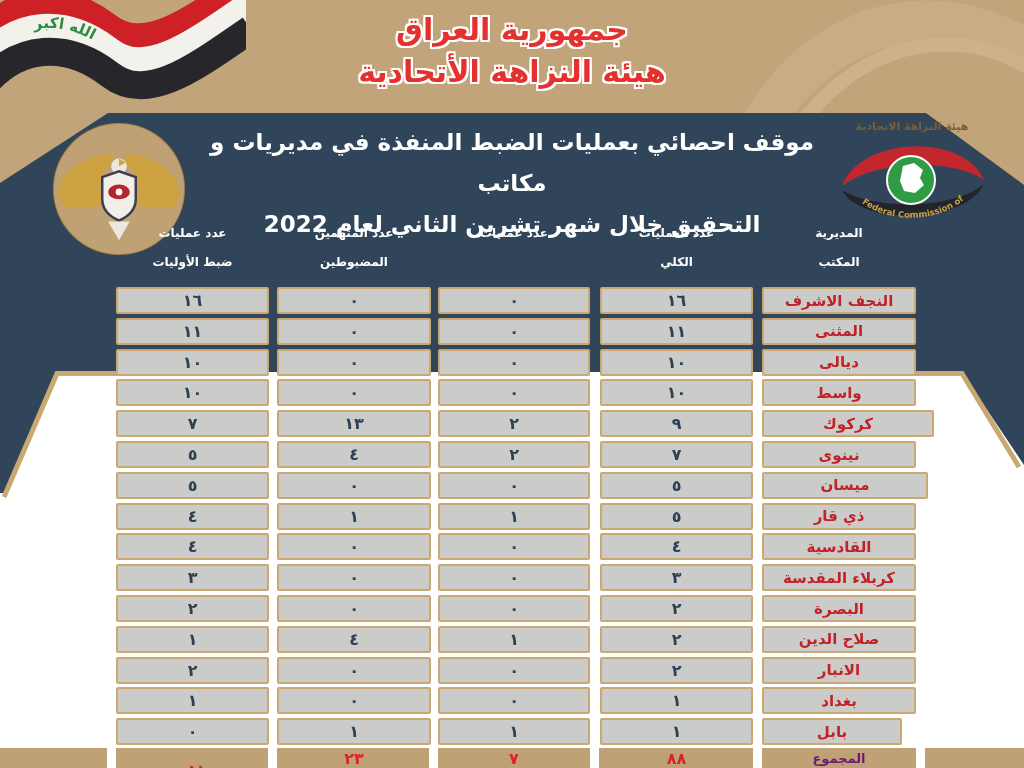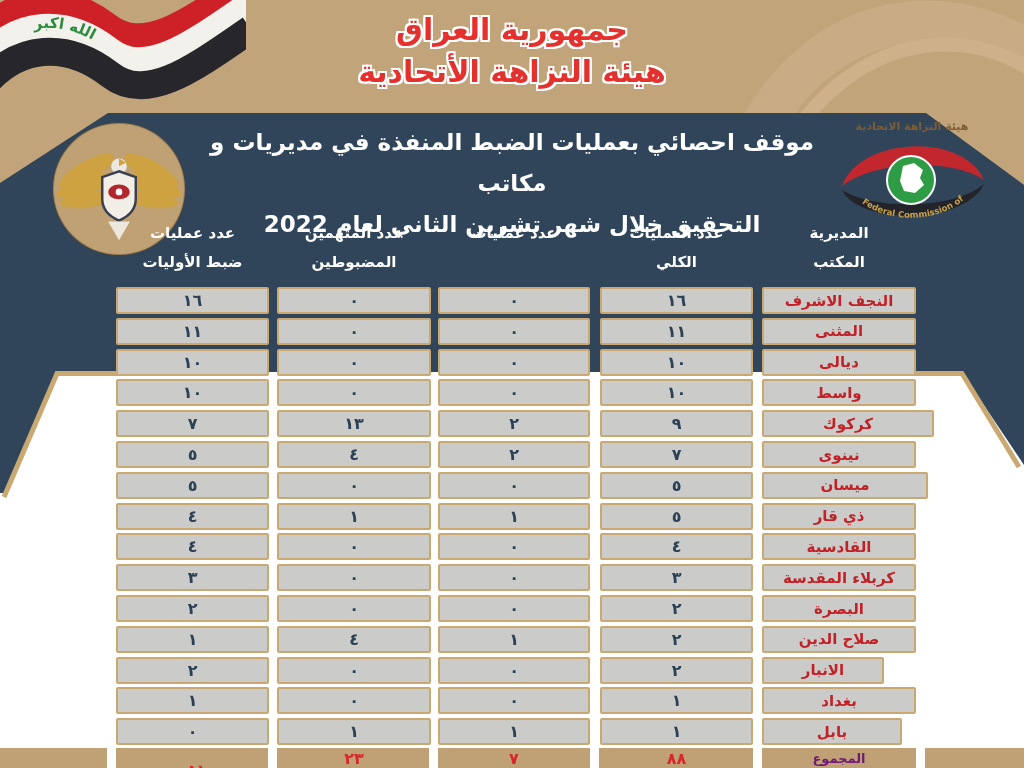--- a/index.html
+++ b/index.html
@@ -23,21 +23,21 @@
     text-shadow:-2px -2px 0 #fff,2px -2px 0 #fff,-2px 2px 0 #fff,2px 2px 0 #fff,0 -2px 0 #fff,0 2px 0 #fff,-2px 0 0 #fff,2px 0 0 #fff;}
 
   .panel-title{position:absolute;left:182px;top:122px;width:660px;text-align:center;direction:rtl;
     color:#fff;font-weight:bold;font-size:23px;line-height:41px;}
 
   .emblem-left{position:absolute;left:50px;top:120px;width:138px;height:138px;}
   .logo-right{position:absolute;left:832px;top:114px;width:160px;height:132px;}
 
   
   #table-layer{position:absolute;left:0;top:0;width:1024px;height:768px;}
-  .col-header{position:absolute;top:219px;color:#fff;font-weight:bold;font-size:15px;text-align:center;
+  .col-header{position:absolute;top:219px;color:#fff;font-weight:bold;font-size:12px;text-align:center;
     line-height:29px;direction:rtl;}
   .hline{display:block;}
   .cell{position:absolute;height:27px;box-sizing:border-box;background:#cbccc9;border:2px solid #c9a872;
     border-radius:2px;display:flex;align-items:center;justify-content:center;
     font-weight:bold;font-size:16px;color:#2d4156;direction:rtl;}
   .name-cell{color:#c22127;font-size:15px;}
 
   
   .totals-band{position:absolute;left:0;top:748px;width:1024px;height:20px;background:#bfa175;}
   .band-gap{position:absolute;top:0;height:20px;width:9px;background:#fff;}
@@ -126,21 +126,21 @@
       <div class="cell name-cell" style="left: 762px; width: 154px; top: 348.6px;">ديالى</div>
       <div class="cell name-cell" style="left: 762px; width: 154px; top: 379.4px;">واسط</div>
       <div class="cell name-cell" style="left: 762px; width: 172px; top: 410.2px;">كركوك</div>
       <div class="cell name-cell" style="left: 762px; width: 154px; top: 441px;">نينوى</div>
       <div class="cell name-cell" style="left: 762px; width: 166px; top: 471.8px;">ميسان</div>
       <div class="cell name-cell" style="left: 762px; width: 154px; top: 502.6px;">ذي قار</div>
       <div class="cell name-cell" style="left: 762px; width: 154px; top: 533.4px;">القادسية</div>
       <div class="cell name-cell" style="left: 762px; width: 154px; top: 595px;">البصرة</div>
       <div class="cell name-cell" style="left: 762px; width: 154px; top: 564.2px;">كربلاء المقدسة</div>
       <div class="cell name-cell" style="left: 762px; width: 154px; top: 625.8px;">صلاح الدين</div>
-      <div class="cell name-cell" style="left: 762px; width: 122px; top: 656.6px;">الانبار</div>
+      <div class="cell name-cell" style="left: 762px; width: 154px; top: 656.6px;">الانبار</div>
       <div class="cell name-cell" style="left: 762px; width: 154px; top: 687.4px;">بغداد</div>
       <div class="cell name-cell" style="left: 762px; width: 140px; top: 718.2px;">بابل</div>
       <div class="col-header" style="left: 600px; width: 153px;">
         <span class="hline">عدد العمليات</span>
         <span class="hline">الكلي</span>
       </div>
       <div class="cell" style="left: 600px; width: 153px; top: 287px;">١٦</div>
       <div class="cell" style="left: 600px; width: 153px; top: 317.8px;">١١</div>
       <div class="cell" style="left: 600px; width: 153px; top: 348.6px;">١٠</div>
       <div class="cell" style="left: 600px; width: 153px; top: 379.4px;">١٠</div>

